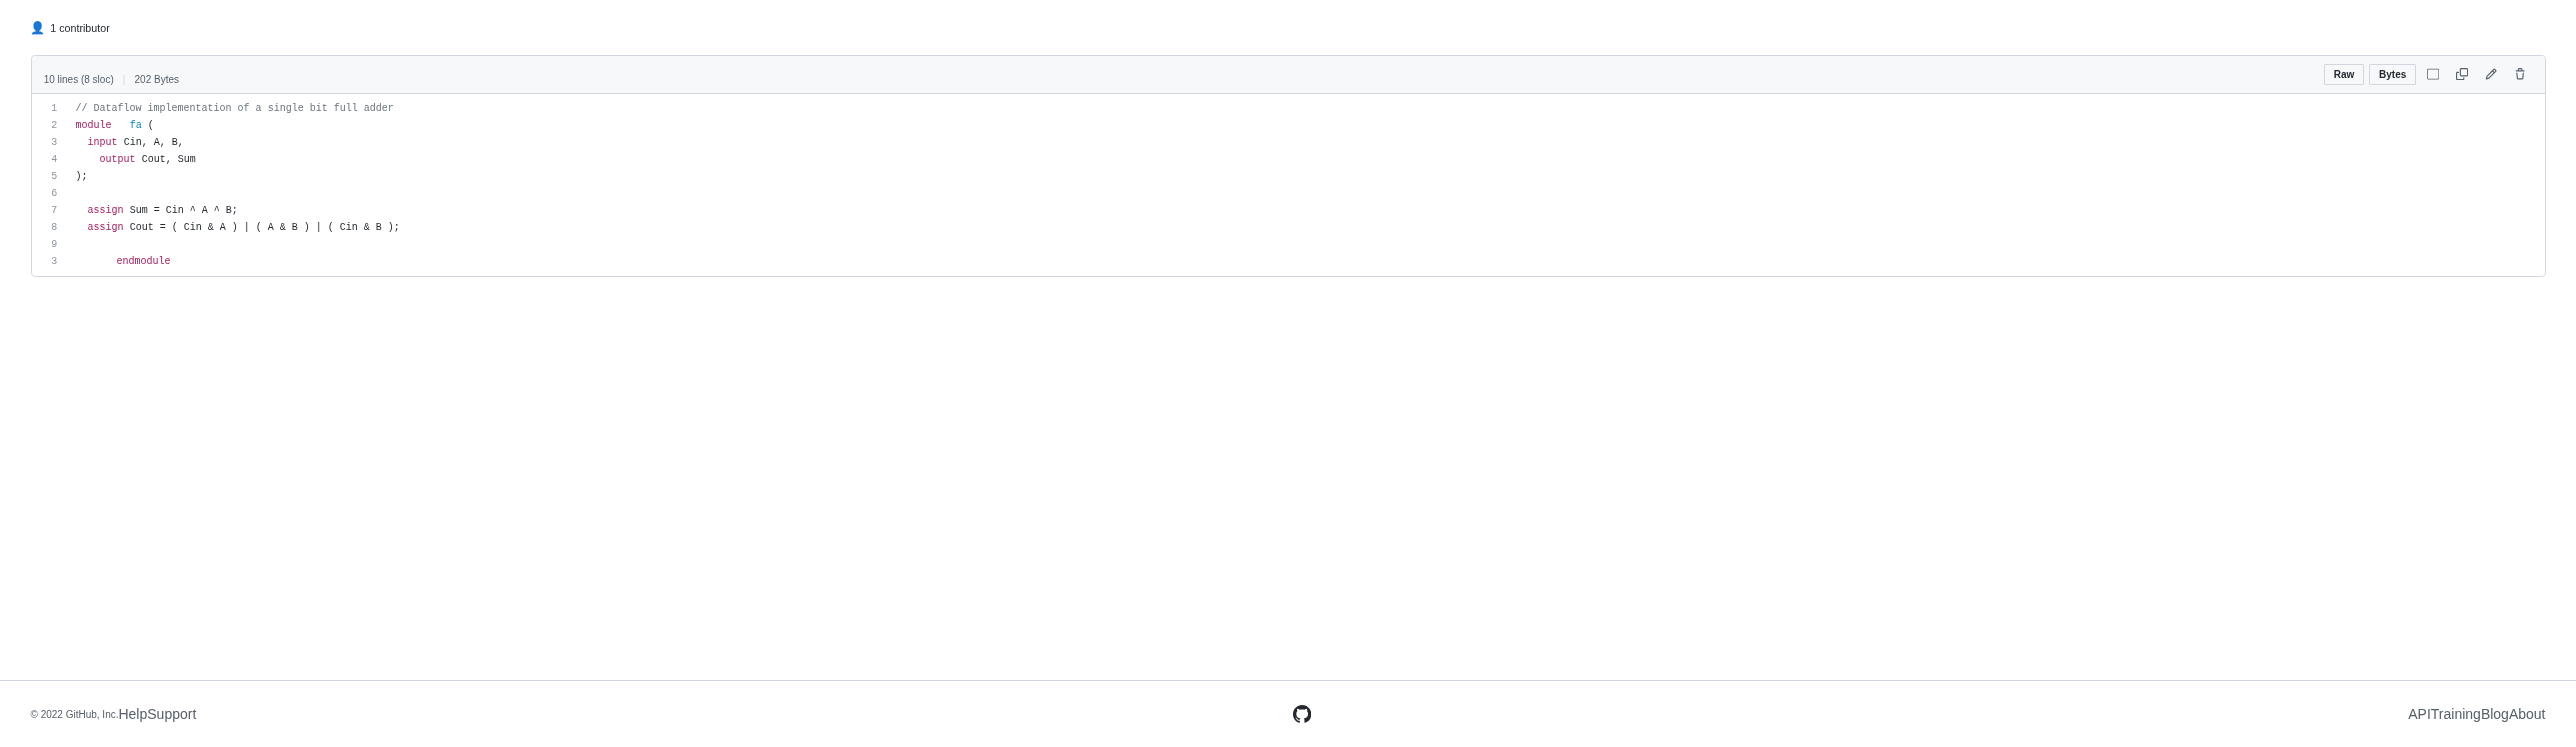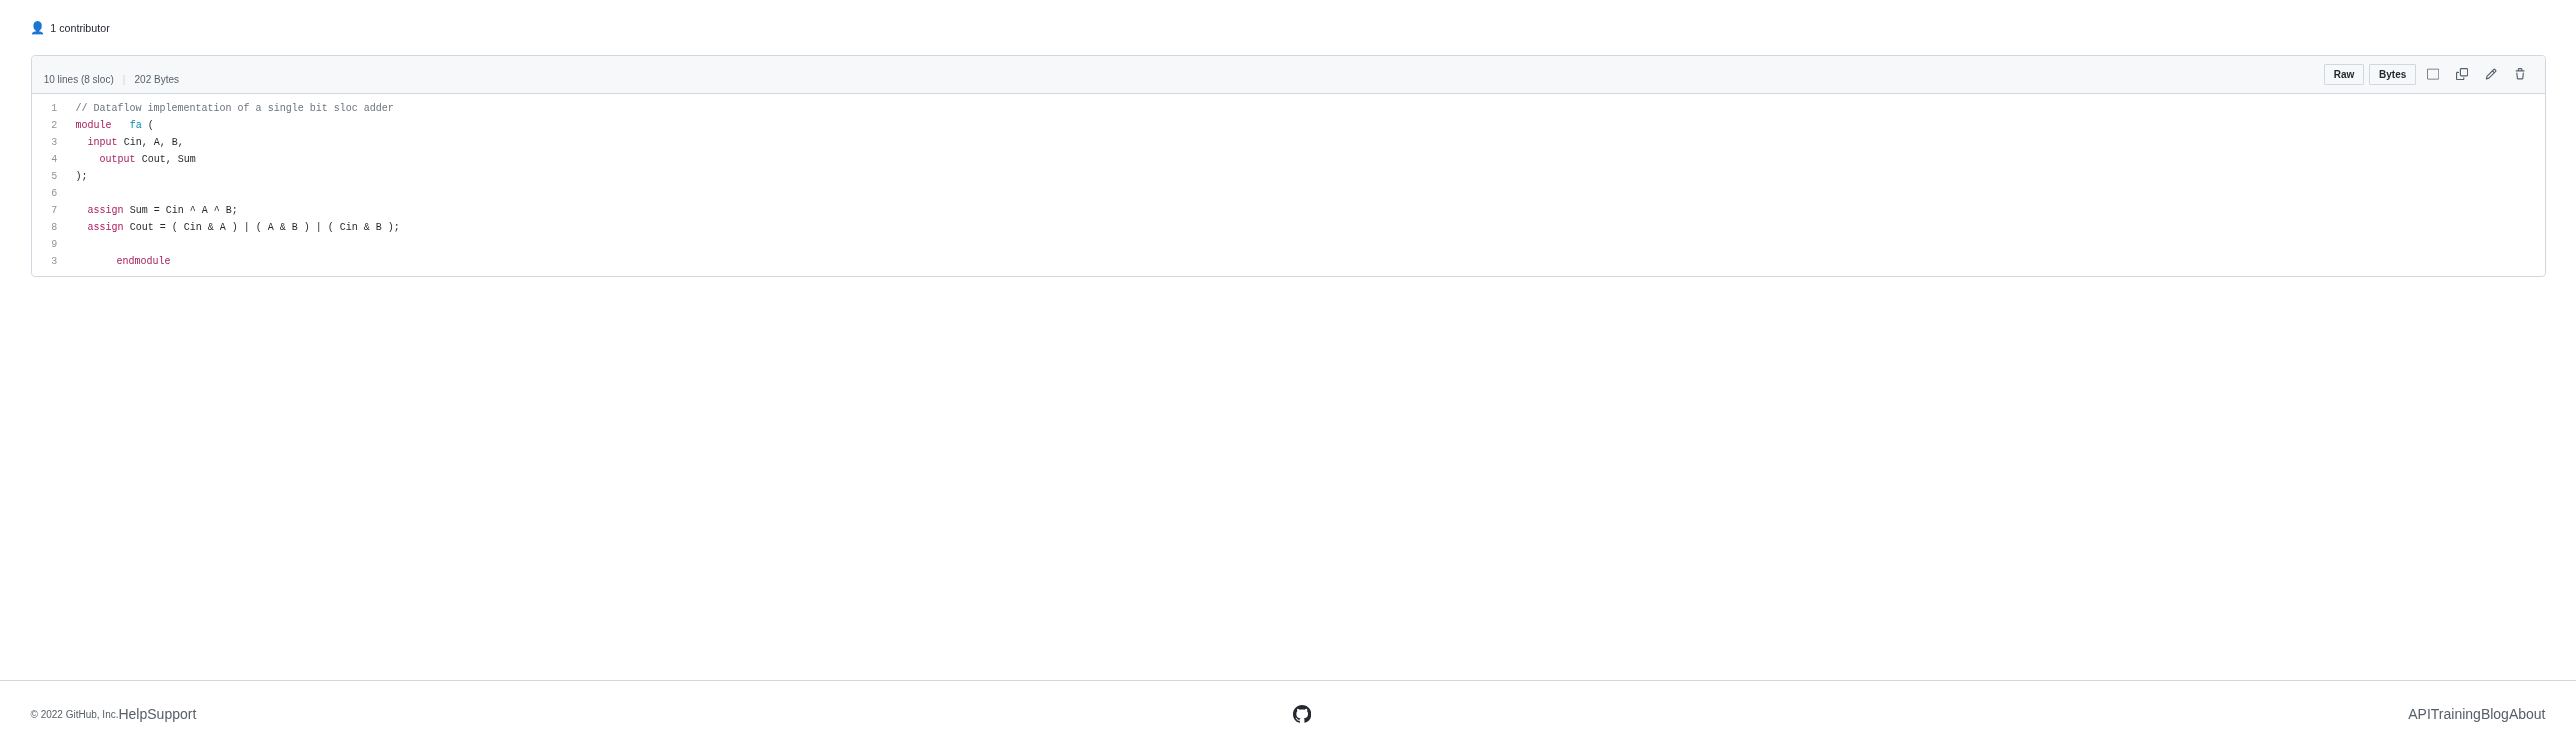--- a/index.html
+++ b/index.html
@@ -222,21 +222,21 @@
           </svg>
         </button>
       </div>
     </div>
 
     <div class="code-content">
       <table class="code-table">
         <tbody>
           <tr>
             <td class="line-number">1</td>
-            <td class="line-code"><span style="color:#6a737d;">// Dataflow implementation of a single bit sloc adder</span></td>
+            <td class="line-code"><span style="color:#6a737d;">// Dataflow implementation of a single bit full adder</span></td>
           </tr>
           <tr>
             <td class="line-number">2</td>
             <td class="line-code"><span class="kw-module">module</span> <span class="kw-fa">fa</span> (</td>
           </tr>
           <tr>
             <td class="line-number">3</td>
             <td class="line-code">  <span class="kw-input">input</span> Cin, A, B,</td>
           </tr>
           <tr>

